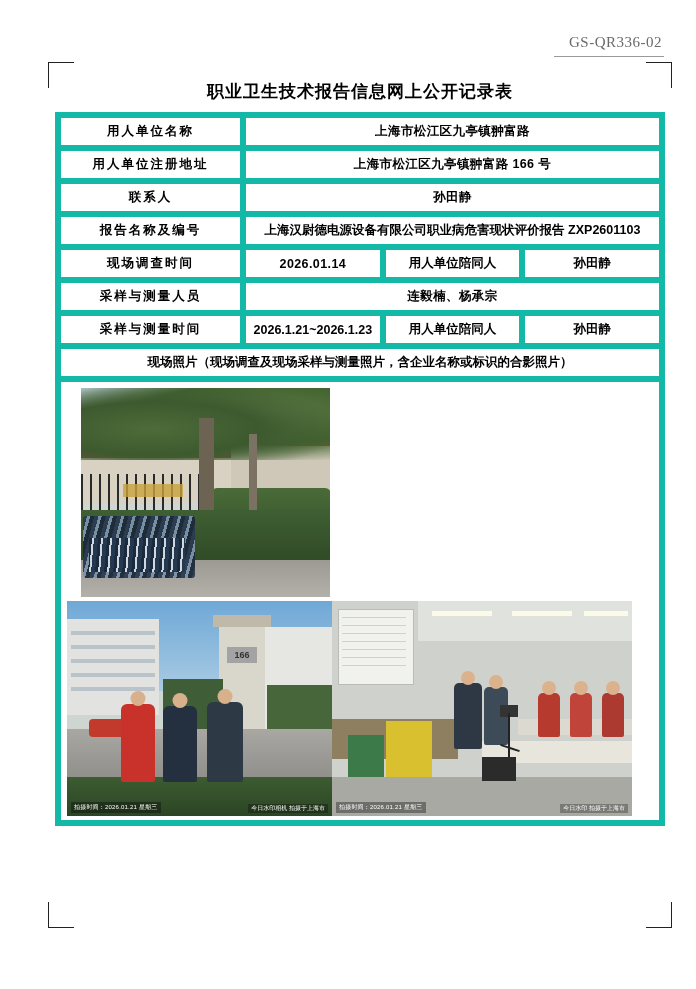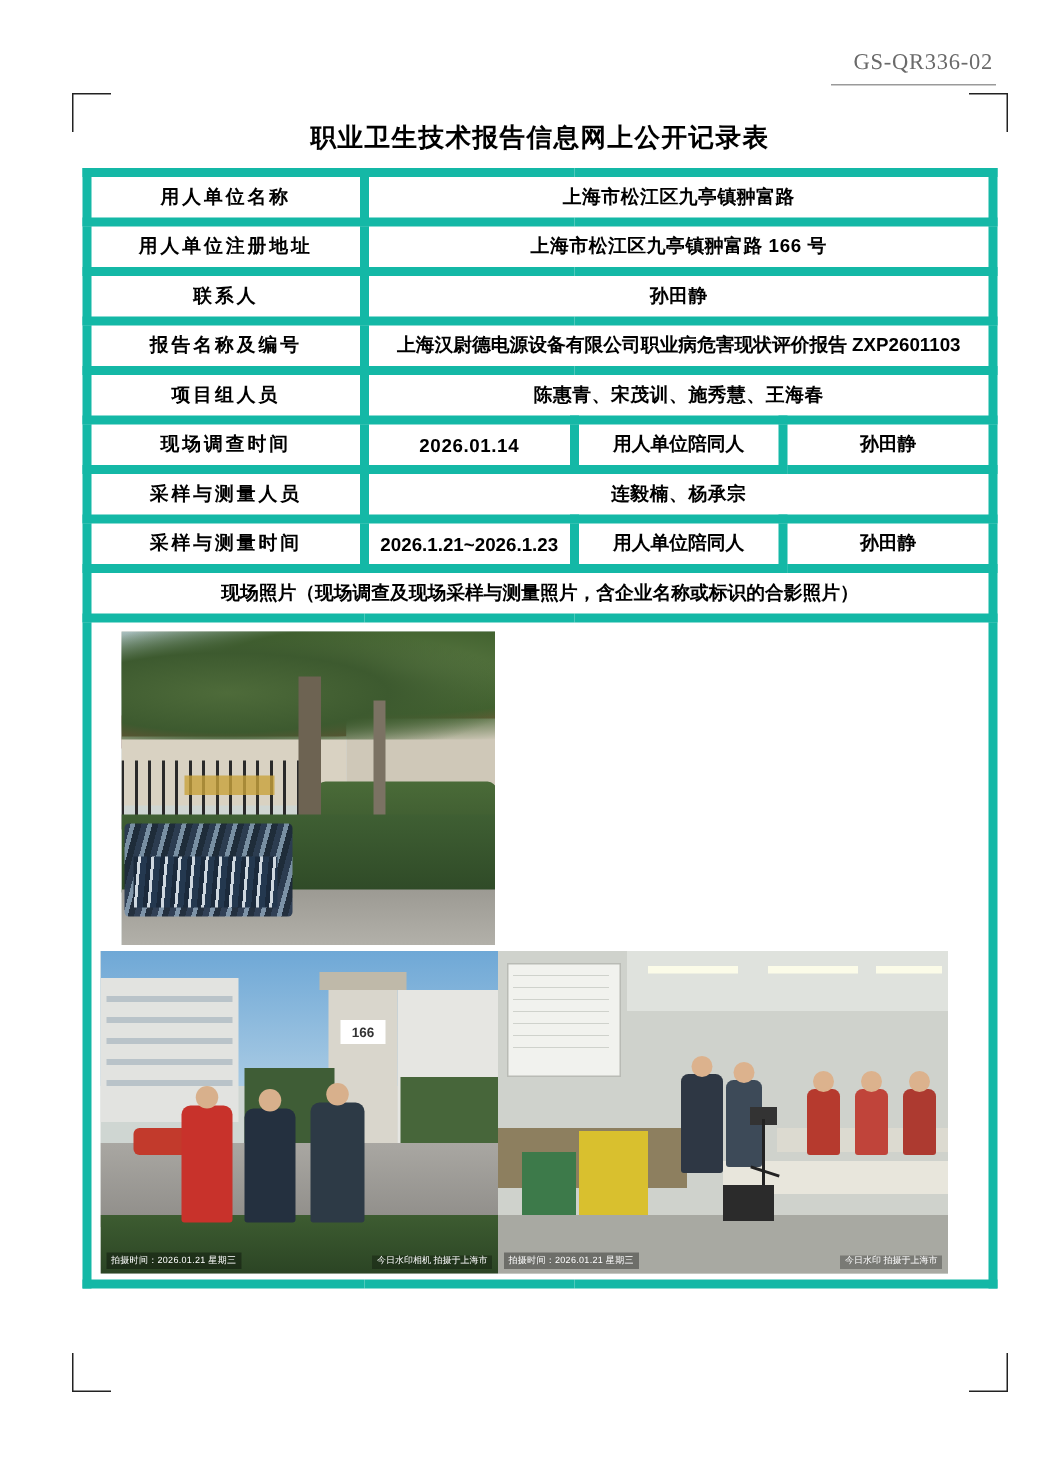--- a/index.html
+++ b/index.html
@@ -161,21 +161,21 @@
   .p1 .sign{position:absolute;left:42px;top:96px;width:60px;height:13px;background:#c8a23c;opacity:.8;}
   
   .p2{width:265px;height:215px;}
   .p2 .sky{position:absolute;left:0;top:0;width:100%;height:42%;
     background:linear-gradient(#6fa8d6,#a9cbe4);}
   .p2 .bld{position:absolute;left:0;top:18px;width:92px;height:96px;background:#e2e3e0;}
   .p2 .bldwin{position:absolute;left:4px;top:30px;width:84px;height:60px;
     background:repeating-linear-gradient(#b9c3c9 0 4px,rgba(0,0,0,0) 4px 14px);}
   .p2 .pillar{position:absolute;left:152px;top:20px;width:46px;height:120px;background:#d9d6cc;}
   .p2 .pillartop{position:absolute;left:146px;top:14px;width:58px;height:12px;background:#bfb9a9;}
-  .p2 .num{position:absolute;left:160px;top:46px;width:30px;height:16px;background:#ffffff;
+  .p2 .num{position:absolute;left:160px;top:46px;width:30px;height:16px;background:#a3a3a3;
     color:#333;font-size:9px;text-align:center;line-height:16px;font-weight:bold;}
   .p2 .bld2{position:absolute;left:198px;top:26px;width:70px;height:110px;background:#e6e6e2;}
   .p2 .greenfence{position:absolute;left:96px;top:78px;width:60px;height:52px;background:#3f5d36;}
   .p2 .greenfence2{position:absolute;left:200px;top:84px;width:66px;height:50px;background:#47663a;}
   .p2 .road{position:absolute;left:0;top:128px;width:100%;height:56px;
     background:linear-gradient(#a9a7a2,#8e8c88);}
   .p2 .hedge{position:absolute;left:0;top:176px;width:100%;height:40px;
     background:linear-gradient(#3d5c31,#2b4424);}
   .p2 .car{position:absolute;left:22px;top:118px;width:40px;height:18px;background:#c23a2c;border-radius:4px;}
   .p2 .pers{position:absolute;bottom:34px;border-radius:6px 6px 2px 2px;}
@@ -250,24 +250,20 @@
     </tr>
     <tr>
       <td class="lbl">联系人</td>
       <td class="val" colspan="3">孙田静</td>
     </tr>
     <tr>
       <td class="lbl">报告名称及编号</td>
       <td class="val-sm" colspan="3">上海汉尉德电源设备有限公司职业病危害现状评价报告 ZXP2601103</td>
     </tr>
     <tr>
-      <td class="lbl">项目组人员</td>
-      <td class="val" colspan="3">陈惠青、宋茂训、施秀慧、王海春</td>
-    </tr>
-    <tr>
       <td class="lbl">现场调查时间</td>
       <td class="val">2026.01.14</td>
       <td class="subl">用人单位陪同人</td>
       <td class="subv">孙田静</td>
     </tr>
     <tr>
       <td class="lbl">采样与测量人员</td>
       <td class="val" colspan="3">连毅楠、杨承宗</td>
     </tr>
     <tr>

